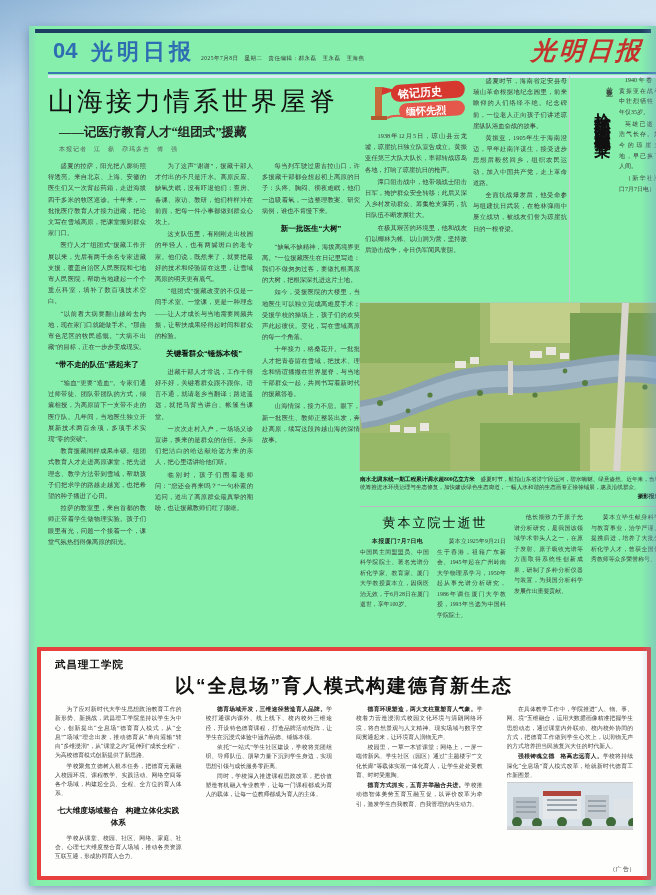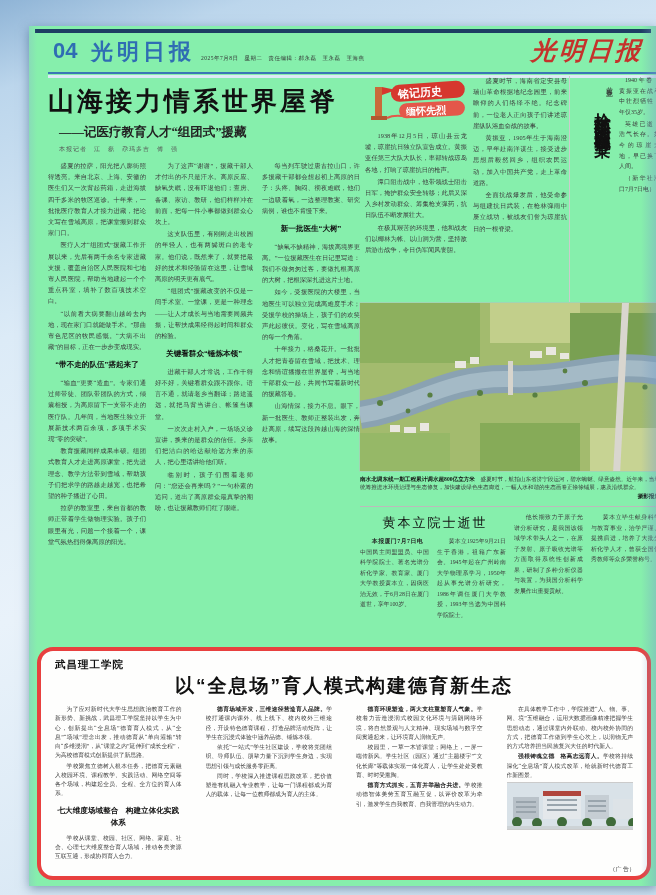--- a/index.html
+++ b/index.html
@@ -23,21 +23,21 @@
     font-family:"Liberation Sans",sans-serif; }
   .section-title { left:62px; top:11px; font-size:22px; font-weight:bold; color:#2f6db3;
     letter-spacing:4px; font-family:"Liberation Sans",sans-serif; }
   .dateline { left:172px; top:29px; font-size:5.5px; color:#333; letter-spacing:.5px; }
   .masthead { right:14px; top:8px; font-size:25px; font-weight:bold; font-style:italic;
     color:#c5322b; letter-spacing:3px; transform:skewX(-4deg); }
   .header-rule { left:19px; top:46px; width:612px; height:2px; background:#3a77b5; }
   .header-rule2 { left:19px; top:49px; width:612px; height:3px; background:#dce9f5; }
 
   
-  .m-headline { left:19px; top:58px; width:316px; font-size:26px; font-weight:bold;
+  .m-headline { left:19px; top:58px; width:316px; font-size:26px; font-weight:normal;
     color:#111; letter-spacing:3px; font-family:"Liberation Sans",sans-serif; white-space:nowrap; }
   .m-subtitle { left:30px; top:98px; width:300px; font-size:12.5px; font-weight:bold; color:#222; }
   .m-byline { left:30px; top:119px; font-size:6px; color:#555; letter-spacing:1px; }
   .m-cols { left:19px; top:134px; width:312px; height:482px; display:flex; gap:9px; overflow:hidden; }
   .m-cols .ncol { width:98px; }
 
   .ncol { font-size:6.3px; line-height:1.78; color:#3b3b3b; text-align:justify; overflow:hidden; }
   .bp { text-indent:2em; margin-bottom:1px; }
   .bp b { color:#222; }
   .bh { font-weight:bold; text-align:center; font-size:7.6px; color:#111; margin:6px 0 5px;
@@ -69,21 +69,21 @@
   .obit-title { left:331px; top:488px; width:150px; font-size:13px; font-weight:normal;
     text-align:center; color:#111; letter-spacing:2px; font-family:"Liberation Sans",sans-serif; }
   .obit-col { width:69px; font-size:5.9px; }
   .oc1 { left:331px; top:510px; height:104px; }
   .oc2 { left:408px; top:510px; height:104px; }
   .oc3 { left:485px; top:486px; height:128px; }
   .oc4 { left:562px; top:486px; height:128px; }
 
   
   .promo { left:8px; top:621px; width:614px; height:233px; border:4px solid #e8403f;
-    border-radius:16px; background:#fefefd; padding:7px 14px 5px; }
+    border-radius:1px; background:#fefefd; padding:7px 14px 5px; }
   .promo-org { font-size:10.5px; font-weight:bold; color:#111; letter-spacing:1px;
     font-family:"Liberation Sans",sans-serif; }
   .promo-headline { text-align:center; font-size:19px; font-weight:bold; color:#111;
     letter-spacing:2px; margin-top:1px; font-family:"Liberation Sans",sans-serif; }
   .promo-cols { display:flex; gap:24px; margin-top:6px; height:162px; overflow:hidden; }
   .promo-cols .ncol { width:138px; font-size:5.8px; line-height:1.6; }
   .campus-photo { width:136px; height:46px; margin-top:3px; box-shadow:0 0 0 .5px #999; }
   .ad-mark { position:absolute; right:12px; bottom:2px; font-size:6px; color:#444; }
 </style>
 </head>

